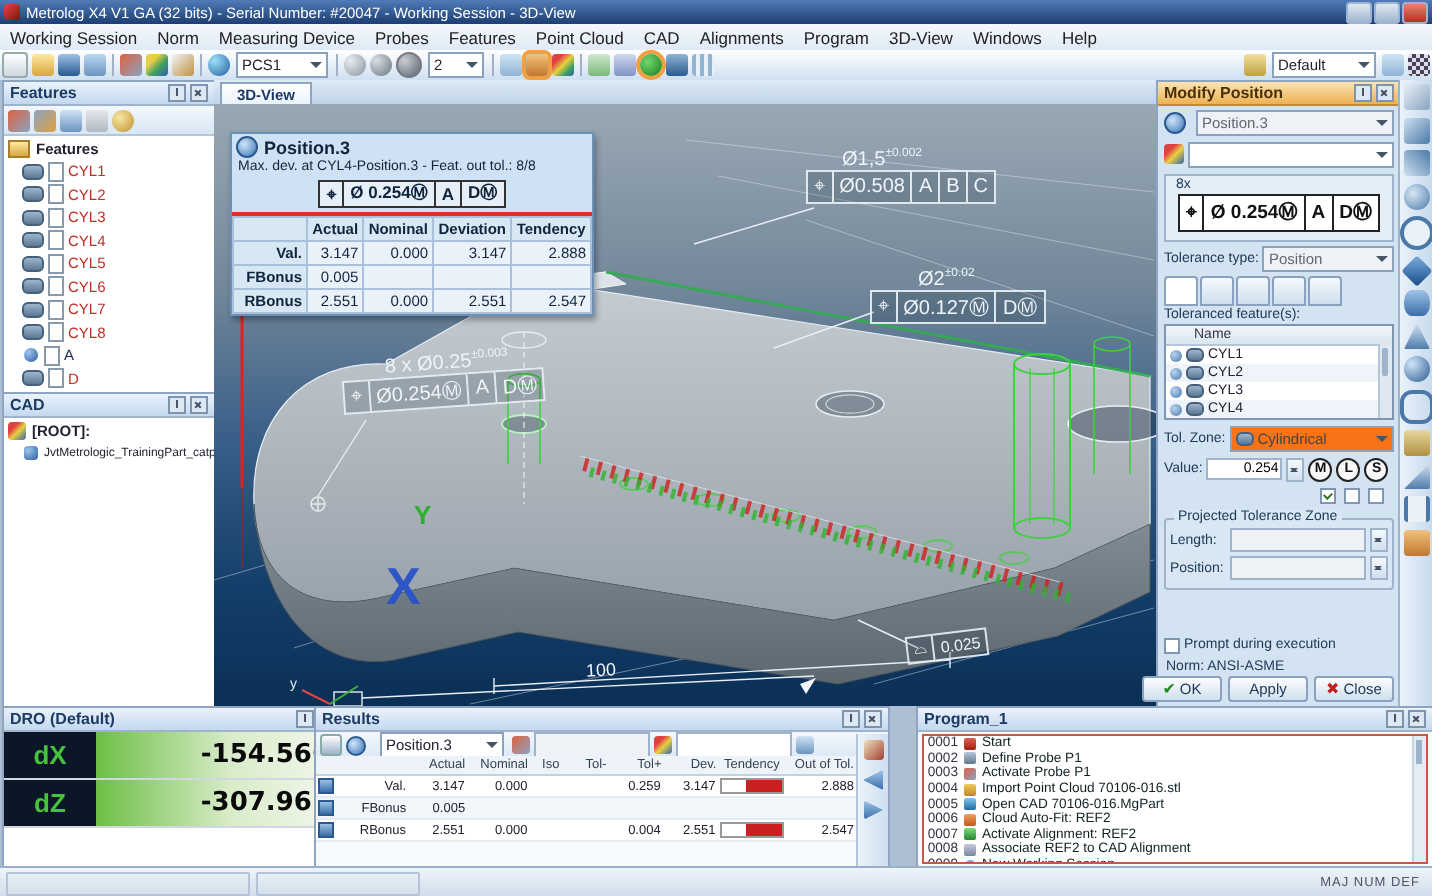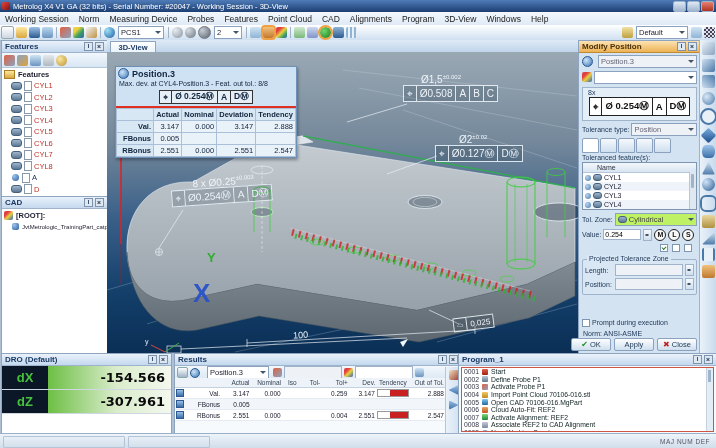--- a/index.html
+++ b/index.html
@@ -73,21 +73,21 @@
   .ctab{width:100%;border-collapse:collapse;background:#e9f1f9;}
   .ctab td,.ctab th{border:1px solid #a9c0d8;font-size:7.5px;padding:0 2px;height:11px;}
   .ctab th{color:#10243c;background:#d8e7f4;font-weight:bold;}
   .ctab .lbl{text-align:right;background:#d8e7f4;font-weight:bold;}
   .ctab .num{text-align:right;}
 
   
   .mp{left:578px;top:40px;width:121px;height:313px;background:#d4e3f2;border:1px solid #8fa5bf;font-size:7.5px;color:#203a58;}
   .mphdr{height:11px;background:linear-gradient(#fbe3b3,#edb254);border-bottom:1px solid #c08a30;display:flex;align-items:center;font-weight:bold;font-size:8px;color:#4a3008;padding:0 3px;}
   .mrow{display:flex;align-items:center;gap:2px;padding:1.5px 3px;}
-  .mdd{flex:1;height:11px;background:#bef264;border:1px solid #8aa2be;display:flex;align-items:center;font-size:7.5px;padding:0 2px;color:#444;}
+  .mdd{flex:1;height:11px;background:#f97316;border:1px solid #8aa2be;display:flex;align-items:center;font-size:7.5px;padding:0 2px;color:#444;}
   .mdd.gray{background:#eef1f5;color:#667;}
   .mdd::after{content:"";border:3px solid transparent;border-top-color:#456;margin-left:auto;margin-top:3px;}
   .mfcf{display:flex;justify-content:center;margin:1px 2px;}
   .mfcf span{display:flex;align-items:center;justify-content:center;border:1px solid #222;border-left-width:0;background:#fff;height:17px;padding:0 3px;font-size:9.5px;font-weight:bold;color:#111;}
   .mfcf span:first-child{border-left-width:1px;}
   .mtabs{display:flex;gap:1px;padding:1px 3px;}
   .mtab{width:15px;height:13px;border:1px solid #8aa2be;background:linear-gradient(#f5f9fd,#cfdfef);border-radius:2px 2px 0 0;}
   .mtab.on{background:#fff;}
   .mlist{margin:1px 3px;background:#fff;border:1px solid #7e96b0;height:46px;overflow:hidden;position:relative;}
   .mlh{height:9px;background:linear-gradient(#f2f6fb,#d9e5f1);border-bottom:1px solid #b4c6da;font-size:7px;display:flex;align-items:center;padding-left:14px;color:#334;}
@@ -113,21 +113,21 @@
   
   .rtools{left:699px;top:40px;width:17px;height:313px;background:linear-gradient(90deg,#eaf2fa,#c6d9ec);border-left:1px solid #9fb4ca;display:flex;flex-direction:column;align-items:center;padding-top:2px;gap:3.5px;}
   .rico{width:13px;height:13px;border-radius:2px;}
 
   
   .dro{left:1px;top:353px;width:169px;height:80px;background:#fff;border:1px solid #8fa5bf;}
   .drorow{display:flex;height:23px;border-bottom:1px solid #cfd8e2;}
   .drolbl{width:46px;background:#0b1626;color:#46c23c;font-weight:bold;font-size:13px;display:flex;align-items:center;justify-content:center;}
   .droval{flex:1;background:linear-gradient(90deg,#6dbf44,#d9ecca 55%,#f4f8ef);color:#0a0a0a;font-weight:bold;font-size:13px;display:flex;align-items:center;justify-content:flex-end;padding-right:6px;font-family:"DejaVu Sans",sans-serif;}
 
-  .results{left:174px;top:353px;width:286px;height:80px;background:#f7fafc;border:1px solid #8fa5bf;}
+  .results{left:157px;top:353px;width:286px;height:80px;background:#f7fafc;border:1px solid #8fa5bf;}
   .rtoolbar{height:13px;display:flex;align-items:center;gap:2px;padding:0 2px;background:linear-gradient(#f2f7fc,#dce8f4);border-bottom:1px solid #b4c6da;}
   .rtbl{position:absolute;left:0;top:24px;right:15px;bottom:0;font-size:6.5px;color:#223;}
   .rhead{display:flex;height:9px;background:#eef3f9;border-bottom:1px solid #c4d2e0;color:#345;}
   .rhead div{display:flex;align-items:center;justify-content:flex-end;padding-right:2px;}
   .rrow{display:flex;height:10px;align-items:center;border-bottom:1px solid #e4ebf2;background:#fff;}
   .rrow:nth-child(odd){background:#f2f6fa;}
   .rc{display:flex;align-items:center;justify-content:flex-end;padding-right:2px;height:100%;}
   .ricon{width:6px;height:6px;background:linear-gradient(#9cc0e4,#3a6ea8);border:0.5px solid #2a5a90;margin:0 auto;}
   .tbar{width:30px;height:6px;border:1px solid #999;background:#fff;display:flex;}
   .tbar i{margin-left:auto;width:58%;background:#c92121;}
@@ -567,21 +567,21 @@
     </div>
     <div class="mrow">
       <span style="font-size:7px;white-space:nowrap;">Tol. Zone:</span>
       <span class="mdd">
           <span class="cylico" style="width:7px;height:5px;margin-right:2px;"></span>
           <span>Cylindrical</span>
         </span>
     </div>
     <div class="mrow">
       <span style="font-size:7px;white-space:nowrap;">Value:</span>
-      <input style="width: 34px; height: 9px; border: 1px solid rgb(159, 180, 202); font-size: 7px; text-align: left; padding: 0px 1px;" value="0.254">
+      <input style="width: 34px; height: 9px; border: 1px solid rgb(159, 180, 202); font-size: 7px; text-align: right; padding: 0px 1px;" value="0.254">
       <span class="spin"></span>
       <span class="circbtn">
           <span>M</span>
         </span>
       <span class="circbtn">
           <span>L</span>
         </span>
       <span class="circbtn">
           <span>S</span>
         </span>

